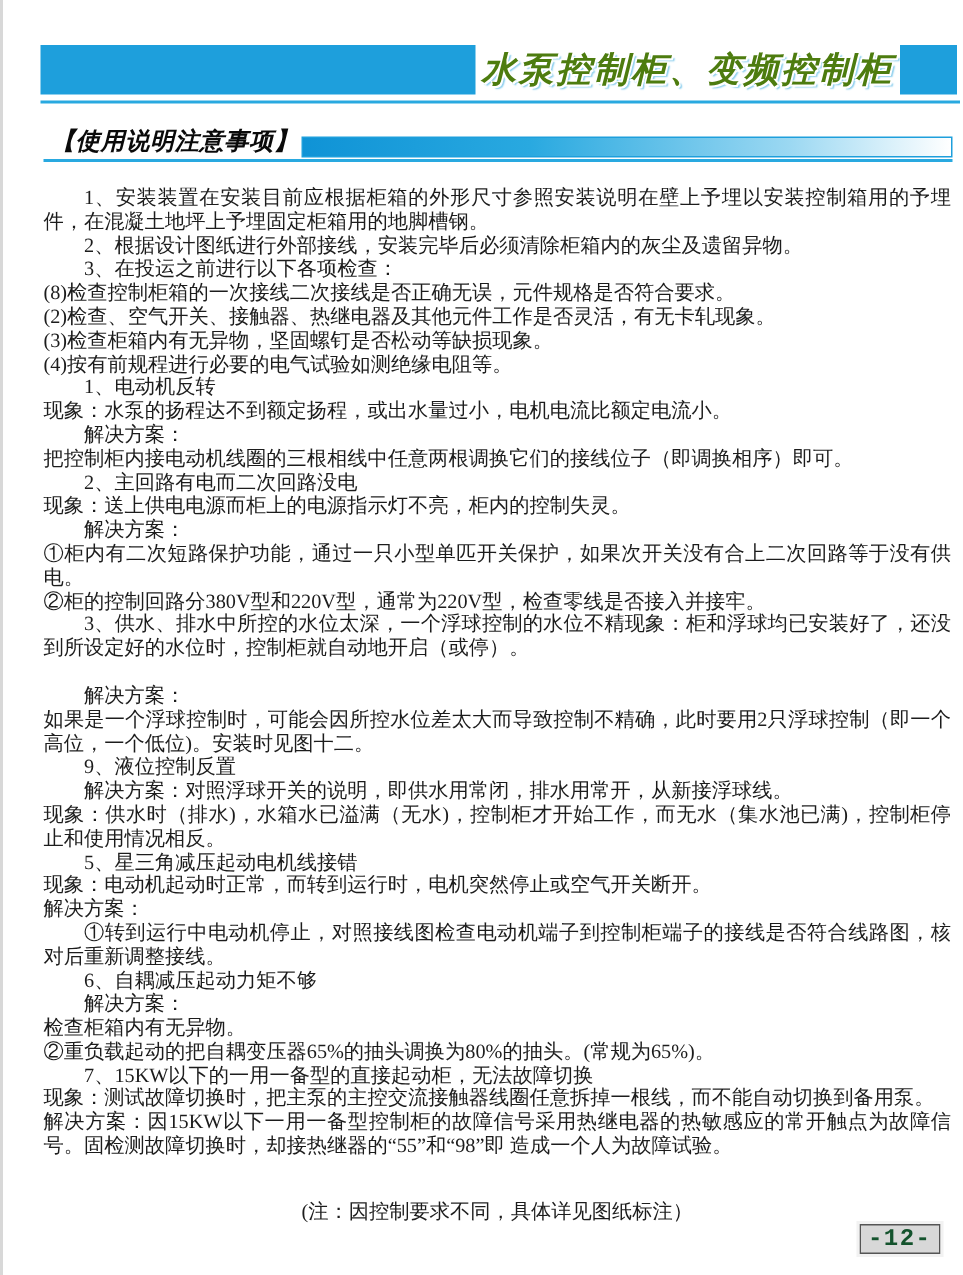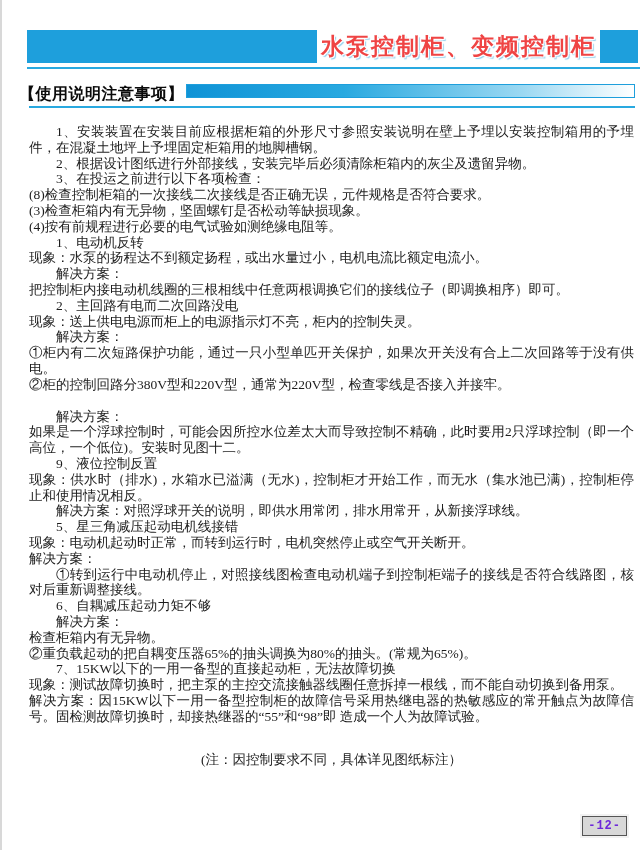--- a/index.html
+++ b/index.html
@@ -17,36 +17,37 @@
     position:absolute;left:25px;top:30px;right:4px;height:33px;
     display:flex;align-items:stretch;
   }
   .banner-bar{flex:0 0 290px;background:#1e9fdc;}
   .banner-title{
     flex:1;
     display:flex;align-items:center;justify-content:flex-end;
     padding-right:4px;
     font-family:"Liberation Sans","DejaVu Sans",sans-serif;
     font-weight:bold;font-size:23px;letter-spacing:2px;
-    color:#ef4444;
+    color:#4d7c0f;
     text-shadow:
       -1px -1px 0 #ffffff, 1px -1px 0 #ffffff,
       -1px  1px 0 #ffffff, 1px  1px 0 #ffffff,
        2px  2px 1px #8ecfee;
     white-space:nowrap;
+    font-style:italic;
   }
   .banner-end{flex:0 0 38px;background:#1e9fdc;}
   .header-rule{
     position:absolute;left:25px;right:2px;top:67px;
     border-top:2px solid #29a9e0;
   }
   
   .section-head{
-    position:absolute;left:17px;right:7px;top:84px;
-    display:flex;align-items:flex-start;
+    position:absolute;left:32px;right:7px;top:84px;
+    display:flex;align-items:flex-end;font-style:italic;
   }
   .section-title{
     font-family:"Liberation Sans","DejaVu Sans",sans-serif;
     font-weight:bold;font-size:16px;color:#0a0a0a;
     white-space:nowrap;letter-spacing:0.5px;
   }
   .section-gradient{
     flex:1;height:12px;margin-left:2px;
     border:1px solid #1e9fdc;
     background:linear-gradient(to right,#0f93d6 0%,#29a9e0 35%,#9bd8f2 75%,#ffffff 100%);
@@ -67,22 +68,22 @@
   .gap{margin-top:16px;}
   .note{text-align:center;text-indent:0;margin-top:28px;}
   
   .page-number{
     position:absolute;right:15px;bottom:14px;
     background:#d8d8d8;
     border:1px solid #555555;
     outline:2px solid #f2f2f2;
     padding:0 5px;
     font-family:"Liberation Mono","DejaVu Sans Mono",monospace;
-    font-weight:bold;font-size:12px;line-height:18px;
-    color:#6d28d9;letter-spacing:1px;
+    font-weight:bold;font-size:16px;line-height:18px;
+    color:#14532d;letter-spacing:1px;
   }
 </style>
 </head>
 <body>
 
 <div class="page">
 
   <div class="header">
     <div class="banner-bar"></div>
     <div class="banner-title">水泵控制柜、变频控制柜</div>
@@ -101,20 +102,21 @@
   <div class="body-text">
 
       <p class="line indent2">1、安装装置在安装目前应根据柜箱的外形尺寸参照安装说明在壁上予埋以安装控制箱用的予埋件，在混凝土地坪上予埋固定柜箱用的地脚槽钢。</p>
 
       <p class="line indent2">2、根据设计图纸进行外部接线，安装完毕后必须清除柜箱内的灰尘及遗留异物。</p>
 
       <p class="line indent2">3、在投运之前进行以下各项检查：</p>
 
       <p class="line flush">(8)检查控制柜箱的一次接线二次接线是否正确无误，元件规格是否符合要求。</p>
 
+      <p class="line flush">(2)检查、空气开关、接触器、热继电器及其他元件工作是否灵活，有无卡轧现象。</p>
 
       <p class="line flush">(3)检查柜箱内有无异物，坚固螺钉是否松动等缺损现象。</p>
 
       <p class="line flush">(4)按有前规程进行必要的电气试验如测绝缘电阻等。</p>
 
       <p class="line indent2">1、电动机反转</p>
 
       <p class="line flush">现象：水泵的扬程达不到额定扬程，或出水量过小，电机电流比额定电流小。</p>
 
       <p class="line indent2">解决方案：</p>
@@ -124,30 +126,31 @@
       <p class="line indent2">2、主回路有电而二次回路没电</p>
 
       <p class="line flush">现象：送上供电电源而柜上的电源指示灯不亮，柜内的控制失灵。</p>
 
       <p class="line indent2">解决方案：</p>
 
       <p class="line flush">①柜内有二次短路保护功能，通过一只小型单匹开关保护，如果次开关没有合上二次回路等于没有供电。</p>
 
       <p class="line flush">②柜的控制回路分380V型和220V型，通常为220V型，检查零线是否接入并接牢。</p>
 
+      <p class="line indent2">3、供水、排水中所控的水位太深，一个浮球控制的水位不精现象：柜和浮球均已安装好了，还没到所设定好的水位时，控制柜就自动地开启（或停）。</p>
 
       <p class="line indent2 gap">解决方案：</p>
 
       <p class="line flush">如果是一个浮球控制时，可能会因所控水位差太大而导致控制不精确，此时要用2只浮球控制（即一个高位，一个低位)。安装时见图十二。</p>
 
       <p class="line indent2">9、液位控制反置</p>
 
+      <p class="line indent2">解决方案：对照浮球开关的说明，即供水用常闭，排水用常开，从新接浮球线。</p>
+
       <p class="line flush">现象：供水时（排水)，水箱水已溢满（无水)，控制柜才开始工作，而无水（集水池已满)，控制柜停止和使用情况相反。</p>
-
-      <p class="line indent2">解决方案：对照浮球开关的说明，即供水用常闭，排水用常开，从新接浮球线。</p>
 
       <p class="line indent2">5、星三角减压起动电机线接错</p>
 
       <p class="line flush">现象：电动机起动时正常，而转到运行时，电机突然停止或空气开关断开。</p>
 
       <p class="line flush">解决方案：</p>
 
       <p class="line indent2">①转到运行中电动机停止，对照接线图检查电动机端子到控制柜端子的接线是否符合线路图，核对后重新调整接线。</p>
 
 

